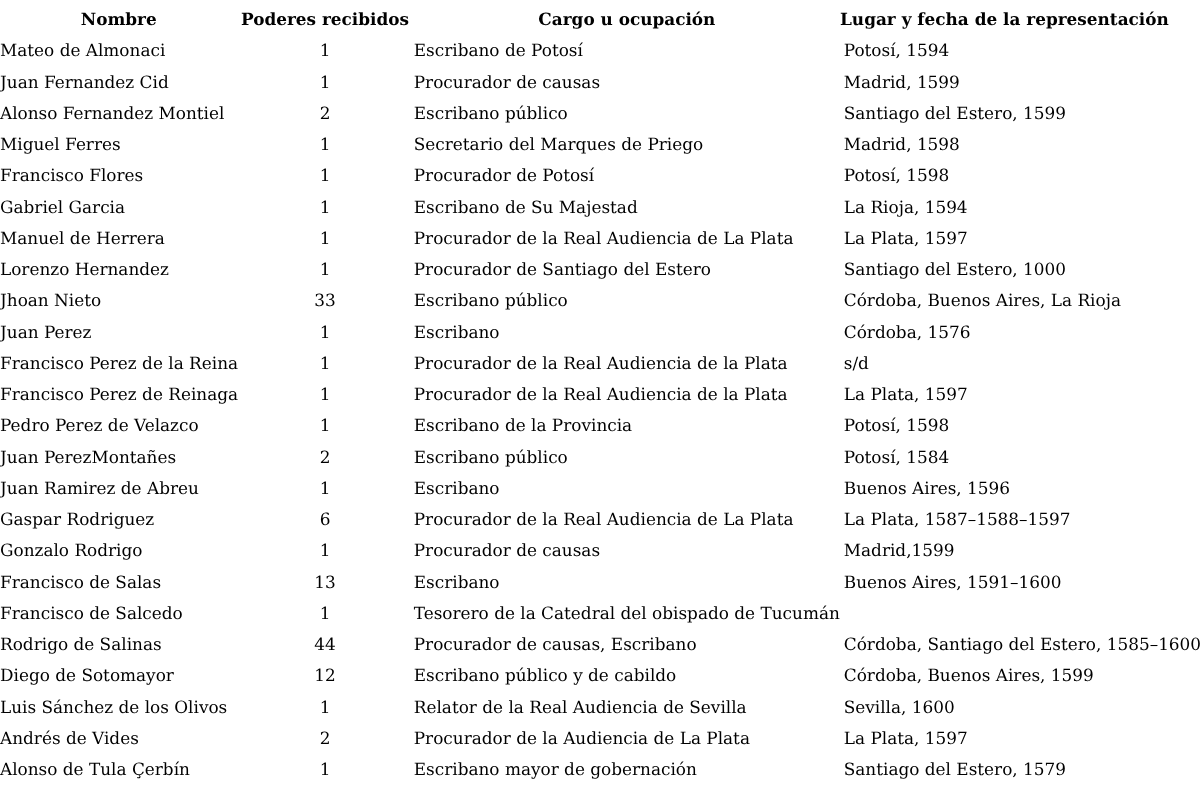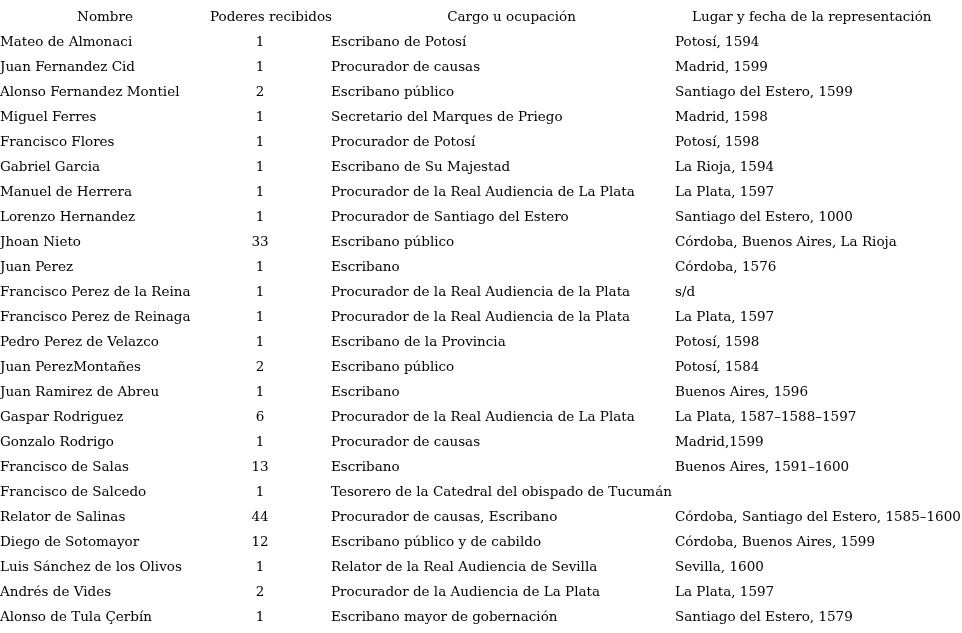--- a/index.html
+++ b/index.html
@@ -29,22 +29,21 @@
   .cell {
     white-space: nowrap;
     overflow: visible;
     line-height: 25px;
   }
   .col0 { padding-left: 0; text-align: left; }
   .col1 { text-align: center; }
   .col2 { text-align: left; padding-left: 1px; }
   .col3 { text-align: left; padding-left: 3px; }
   .header-row .cell {
-    font-weight: normal;
-    margin-left: 20px;
+    font-weight: bold;
   }
   .header-row .col0 { text-align: center; padding-left: 0; }
   .header-row .col1 { text-align: center; }
   .header-row .col2 { text-align: center; }
   .header-row .col3 { text-align: left; padding-left: 0; }
 </style>
 </head>
 <body>
 
 <div class="table">
@@ -162,21 +161,21 @@
         <div class="cell col1">13</div>
         <div class="cell col2">Escribano</div>
         <div class="cell col3">Buenos Aires, 1591–1600</div>
       </div>
       <div class="row">
         <div class="cell col0">Francisco de Salcedo</div>
         <div class="cell col1">1</div>
         <div class="cell col2">Tesorero de la Catedral del obispado de Tucumán</div>
       </div>
       <div class="row">
-        <div class="cell col0">Relator de Salinas</div>
+        <div class="cell col0">Rodrigo de Salinas</div>
         <div class="cell col1">44</div>
         <div class="cell col2">Procurador de causas, Escribano</div>
         <div class="cell col3">Córdoba, Santiago del Estero, 1585–1600</div>
       </div>
       <div class="row">
         <div class="cell col0">Diego de Sotomayor</div>
         <div class="cell col1">12</div>
         <div class="cell col2">Escribano público y de cabildo</div>
         <div class="cell col3">Córdoba, Buenos Aires, 1599</div>
       </div>

